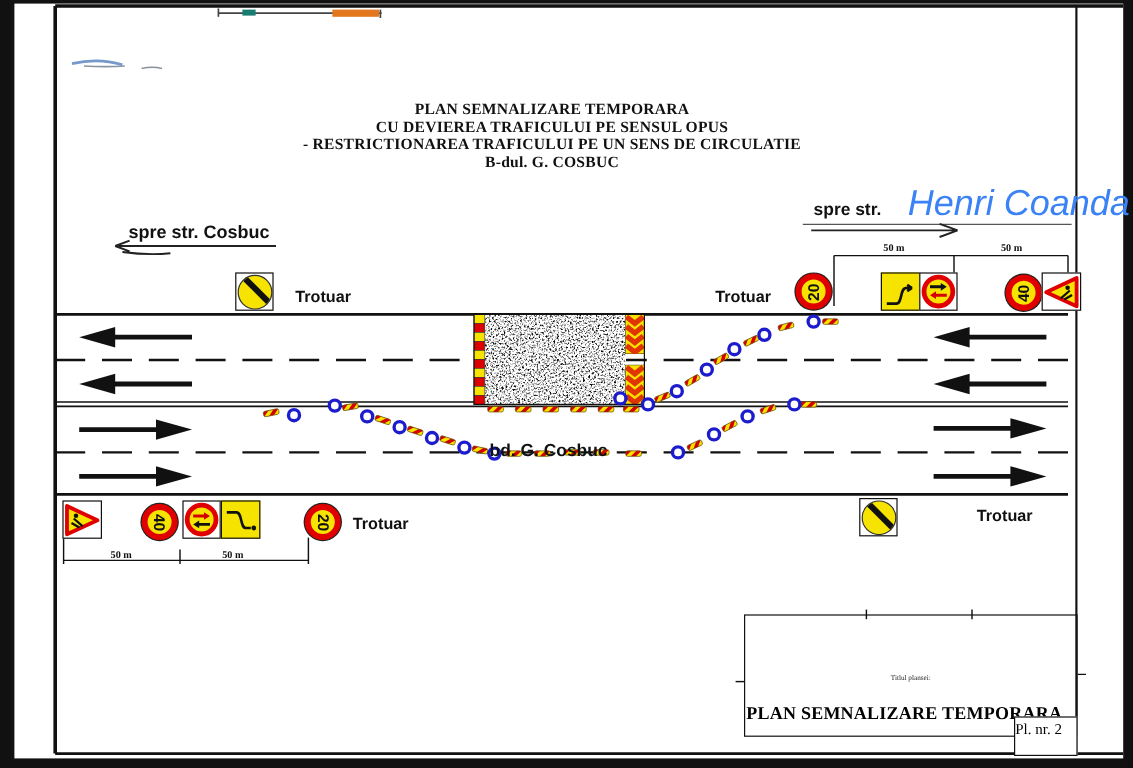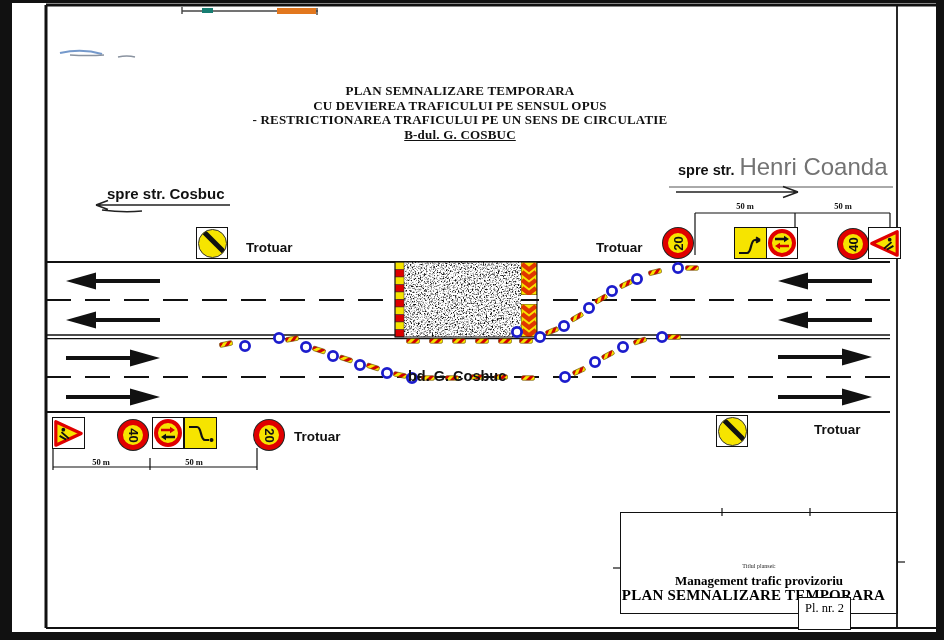--- a/index.html
+++ b/index.html
@@ -5,37 +5,37 @@
   html,body{margin:0;padding:0;background:#000;}
   #stage{position:relative;width:944px;height:640px;background:#111;overflow:hidden;
          font-family:"Liberation Serif",serif;}
   #page{position:absolute;left:12px;top:3px;width:924px;height:629px;background:#fff;}
   #gfx{position:absolute;left:0;top:0;width:944px;height:640px;}
   .lbl{position:absolute;white-space:nowrap;color:#111;}
   .serifb{font-family:"Liberation Serif",serif;font-weight:bold;}
   .sansb{font-family:"Liberation Sans",sans-serif;font-weight:bold;}
   #plan-title{left:150px;top:84px;width:620px;text-align:center;font-size:13px;line-height:14.5px;
               font-weight:bold;letter-spacing:.2px;}
-  #plan-title .u{text-decoration:underline;}
+  #plan-title .u{}
   .road-lbl{font-family:"Liberation Sans",sans-serif;font-weight:bold;font-size:13.5px;}
   .dim{font-size:8.5px;font-weight:bold;width:44px;text-align:center;}
   #street-brailei{left:107px;top:185px;font-size:15px;}
-  #street-henri{left:678px;top:153px;display:flex;align-items:baseline;gap:5px;}
+  #street-henri{left:678px;top:153px;display:flex;align-items:baseline;gap:22px;}
   #street-henri .pfx{font-size:14.5px;font-weight:bold;font-family:"Liberation Sans",sans-serif;}
-  #street-henri .big{font-size:24px;font-family:"Liberation Sans",sans-serif;color:#737373;}
+  #street-henri .big{font-size:30px;font-family:"Liberation Sans",sans-serif;color:#3b82f6;font-style:italic;}
   #road-name{left:408px;top:368px;font-size:14.5px;text-align:center;}
   #nota{left:144px;top:501px;font-size:12.5px;line-height:14px;font-weight:bold;}
   #nota .h{margin-left:52px;}
   #title-block{position:absolute;left:620px;top:512px;width:278px;height:102px;
                border:1.5px solid #111;box-sizing:border-box;}
   #title-block .tbs{position:absolute;left:0;top:50px;width:100%;text-align:center;font-size:6px;color:#222;}
   #title-block .tb1{position:absolute;left:0;top:60px;width:100%;text-align:center;font-size:13px;font-weight:bold;}
   #title-block .tb2{position:absolute;left:0;top:74px;width:96%;text-align:center;font-size:15px;font-weight:bold;letter-spacing:.2px;}
-  #plate{position:absolute;left:798px;top:597px;width:53px;height:33px;border:1.5px solid #111;
-         background:#fff;box-sizing:border-box;text-align:center;font-size:12.5px;line-height:20px;}
+  #plate{position:absolute;left:845px;top:597px;width:53px;height:33px;border:1.5px solid #111;
+         background:#fff;box-sizing:border-box;text-align:left;font-size:12.5px;line-height:20px;}
   .sbox{position:absolute;background:#fff;border:1px solid #111;box-sizing:border-box;
         display:flex;align-items:center;justify-content:center;}
   .speed{position:absolute;border-radius:50%;box-sizing:border-box;display:flex;align-items:center;
          justify-content:center;box-shadow:0 0 0 1px #222;}
   .speed span{font-family:"Liberation Sans",sans-serif;font-weight:bold;font-size:13px;color:#111;display:block;}
   .cdiag{position:relative;border-radius:50%;overflow:hidden;}
   .cdiag .bar{position:absolute;left:-4px;top:50%;width:40px;height:5px;background:#111;
               transform:translateY(-50%) rotate(45deg);}
 </style>
 </head>
@@ -350,17 +350,16 @@
   <div id="road-name" class="lbl sansb">bd. G. Cosbuc</div>
 
   <div class="lbl serifb dim" style="left:723px;top:201px">50 m</div>
   <div class="lbl serifb dim" style="left:821px;top:201px">50 m</div>
   <div class="lbl serifb dim" style="left:79px;top:457px">50 m</div>
   <div class="lbl serifb dim" style="left:172px;top:457px">50 m</div>
 
 
   <div id="title-block">
     <div class="tbs">Titlul plansei:</div>
-    <div class="tb1">Management trafic provizoriu</div>
     <div class="tb2">PLAN SEMNALIZARE TEMPORARA</div>
   </div>
   <div id="plate">Pl. nr. 2</div>
 </div>
 
 </body></html>

